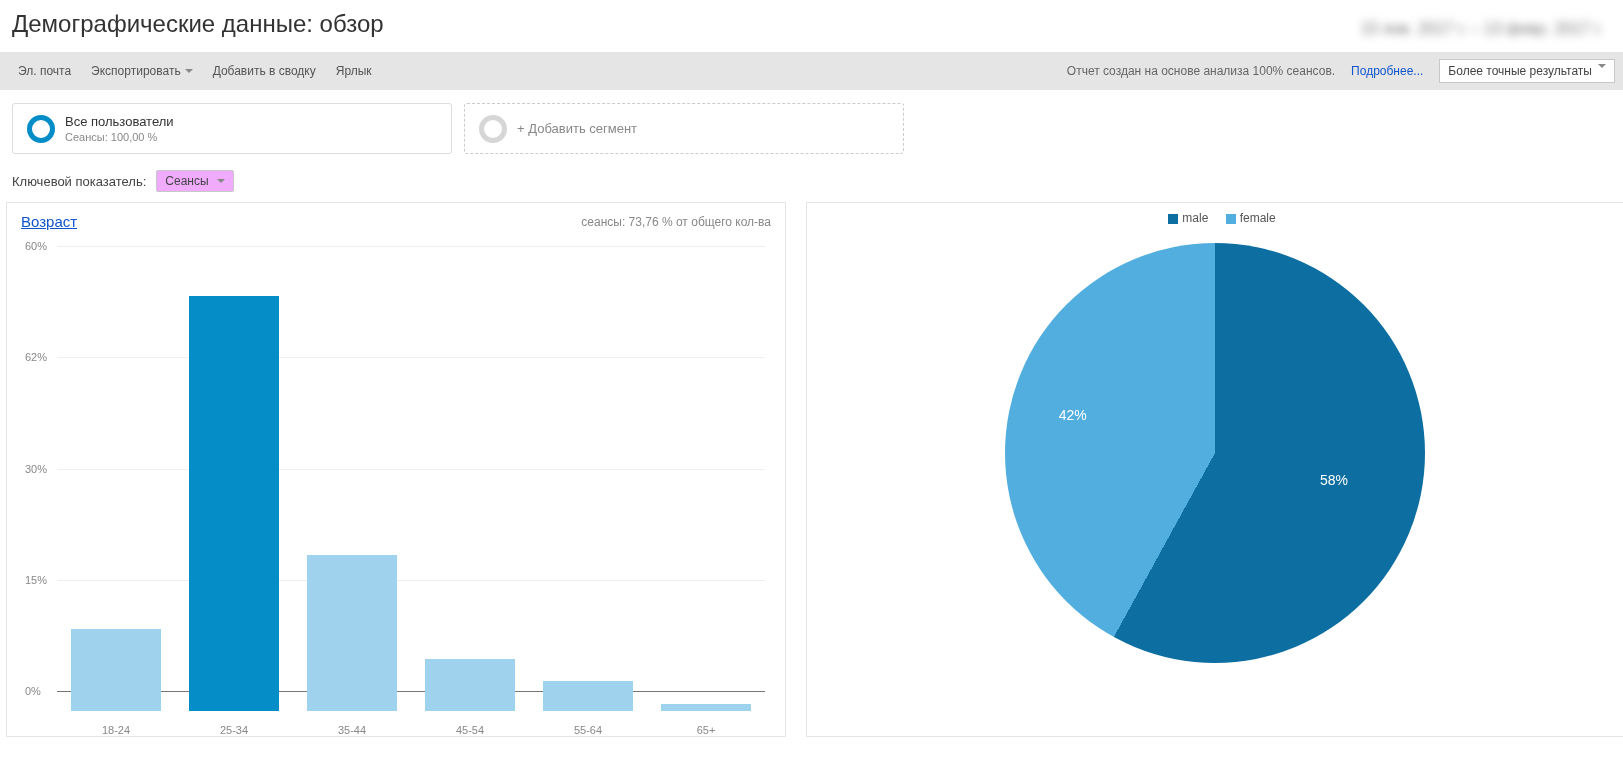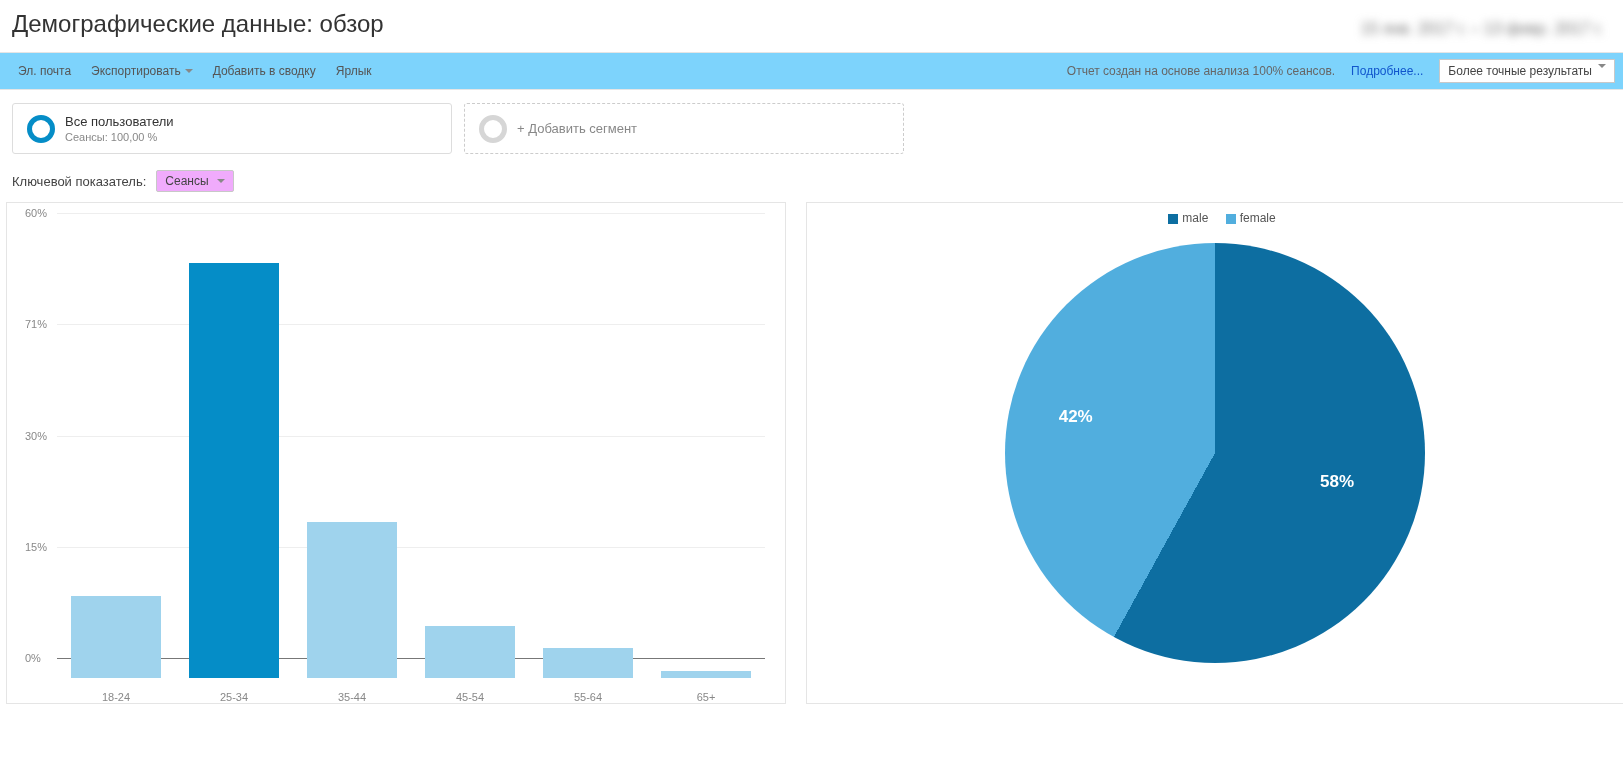--- a/index.html
+++ b/index.html
@@ -1,20 +1,20 @@
 <!DOCTYPE html>
 <html><head>
 <meta charset="utf-8">
 <style>
   html,body{margin:0;padding:0;font-family:Arial,Helvetica,sans-serif;font-size:13px;color:#4c4c4c;background:#fff}
   .page{width:1623px}
   .header{padding:10px 20px 14px 12px;display:flex;justify-content:space-between;align-items:flex-end}
   .header h1{font-size:24px;font-weight:400;margin:0;color:#333}
   .date-range{font-size:16px;color:#777;filter:blur(4px);user-select:none}
-  .toolbar{background:#7dd3fc;border-top:1px solid #e5e5e5;border-bottom:1px solid #e5e5e5;display:flex;align-items:center;padding:0 8px;height:36px}
+  .toolbar{background:#e5e5e5;border-top:1px solid #e5e5e5;border-bottom:1px solid #e5e5e5;display:flex;align-items:center;padding:0 8px;height:36px}
   .toolbar .left{display:flex;gap:0}
   .toolbar .left a{color:#555;text-decoration:none;padding:0 10px;line-height:36px;font-size:12px;display:flex;align-items:center;gap:4px}
   .caret{width:0;height:0;border-left:4px solid transparent;border-right:4px solid transparent;border-top:4px solid #888;display:inline-block}
   .toolbar .right{margin-left:auto;display:flex;align-items:center;gap:16px;font-size:12px;color:#666}
   .link{color:#1155cc;text-decoration:none}
   .precision-select{background:#fff;border:1px solid #c8c8c8;padding:4px 8px;font-size:12px;color:#444;display:flex;align-items:flex-start;gap:6px}
   .segments{display:flex;gap:12px;padding:13px 12px}
   .seg-card{border:1px solid #ddd;border-radius:3px;padding:10px 14px;display:flex;align-items:center;gap:10px;width:440px;box-sizing:border-box}
   .seg-add{border:1px dashed #ccc;color:#888}
   .seg-donut{width:28px;height:28px;border:5px solid #058dc7;border-radius:50%;box-sizing:border-box}
@@ -36,21 +36,21 @@
   .bars{position:absolute;left:20px;right:0;bottom:25px;top:0;display:flex;justify-content:space-around;align-items:flex-end}
   .bar-slot{width:90px;display:flex;flex-direction:column;align-items:center}
   .bar{width:90px}
   .x-labels{position:absolute;left:20px;right:0;bottom:0;display:flex;justify-content:space-around}
   .x-labels span{width:90px;text-align:center;font-size:11px;color:#888}
   
   .legend{text-align:center;padding-top:8px;font-size:12px;color:#555}
   .legend .sw{display:inline-block;width:10px;height:10px;margin:0 4px 0 14px;vertical-align:middle}
   .pie-wrap{position:relative;width:420px;height:420px;margin:18px auto 0 auto}
   .pie{width:420px;height:420px;border-radius:50%}
-  .pie-label{position:absolute;color:#fff;font-size:17px;font-weight:bold}
+  .pie-label{position:absolute;color:#fff;font-size:14px;font-weight:normal}
 </style>
 </head>
 <body>
 
 <div class="page">
   <div class="header">
     <h1>Демографические данные: обзор</h1>
     <div class="date-range">15 янв. 2017 г. – 13 февр. 2017 г.</div>
   </div>
 
@@ -92,29 +92,33 @@
     <span>Ключевой показатель:</span>
     <div class="metric-select">
       <span>Сеансы</span>
         <span class="caret"></span>
     </div>
   </div>
 
   <div class="charts">
 
     <div class="panel" style="flex:0 0 780px">
+      <div class="panel-head">
+        <a href="#" class="title">Возраст</a>
+        <span class="sub">сеансы: 73,76 % от общего кол-ва</span>
+      </div>
       <div class="bar-area" id="bar-area">
           <div class="grid-line base" style="top: 445px;"></div>
           <div class="y-label" style="top: 445px;">0%</div>
           <div class="grid-line" style="top: 333.75px;"></div>
           <div class="y-label" style="top: 333.75px;">15%</div>
           <div class="grid-line" style="top: 222.5px;"></div>
           <div class="y-label" style="top: 222.5px;">30%</div>
           <div class="grid-line" style="top: 111.25px;"></div>
-          <div class="y-label" style="top: 111.25px;">71%</div>
+          <div class="y-label" style="top: 111.25px;">62%</div>
           <div class="grid-line" style="top: 0px;"></div>
           <div class="y-label" style="top: 0px;">60%</div>
           <div class="bars">
             <div class="bar-slot">
               <div class="bar" style="height: 81.5833px; background: rgb(159, 211, 237);"></div>
             </div>
             <div class="bar-slot">
               <div class="bar" style="height: 415.333px; background: rgb(5, 141, 199);"></div>
             </div>
             <div class="bar-slot">

